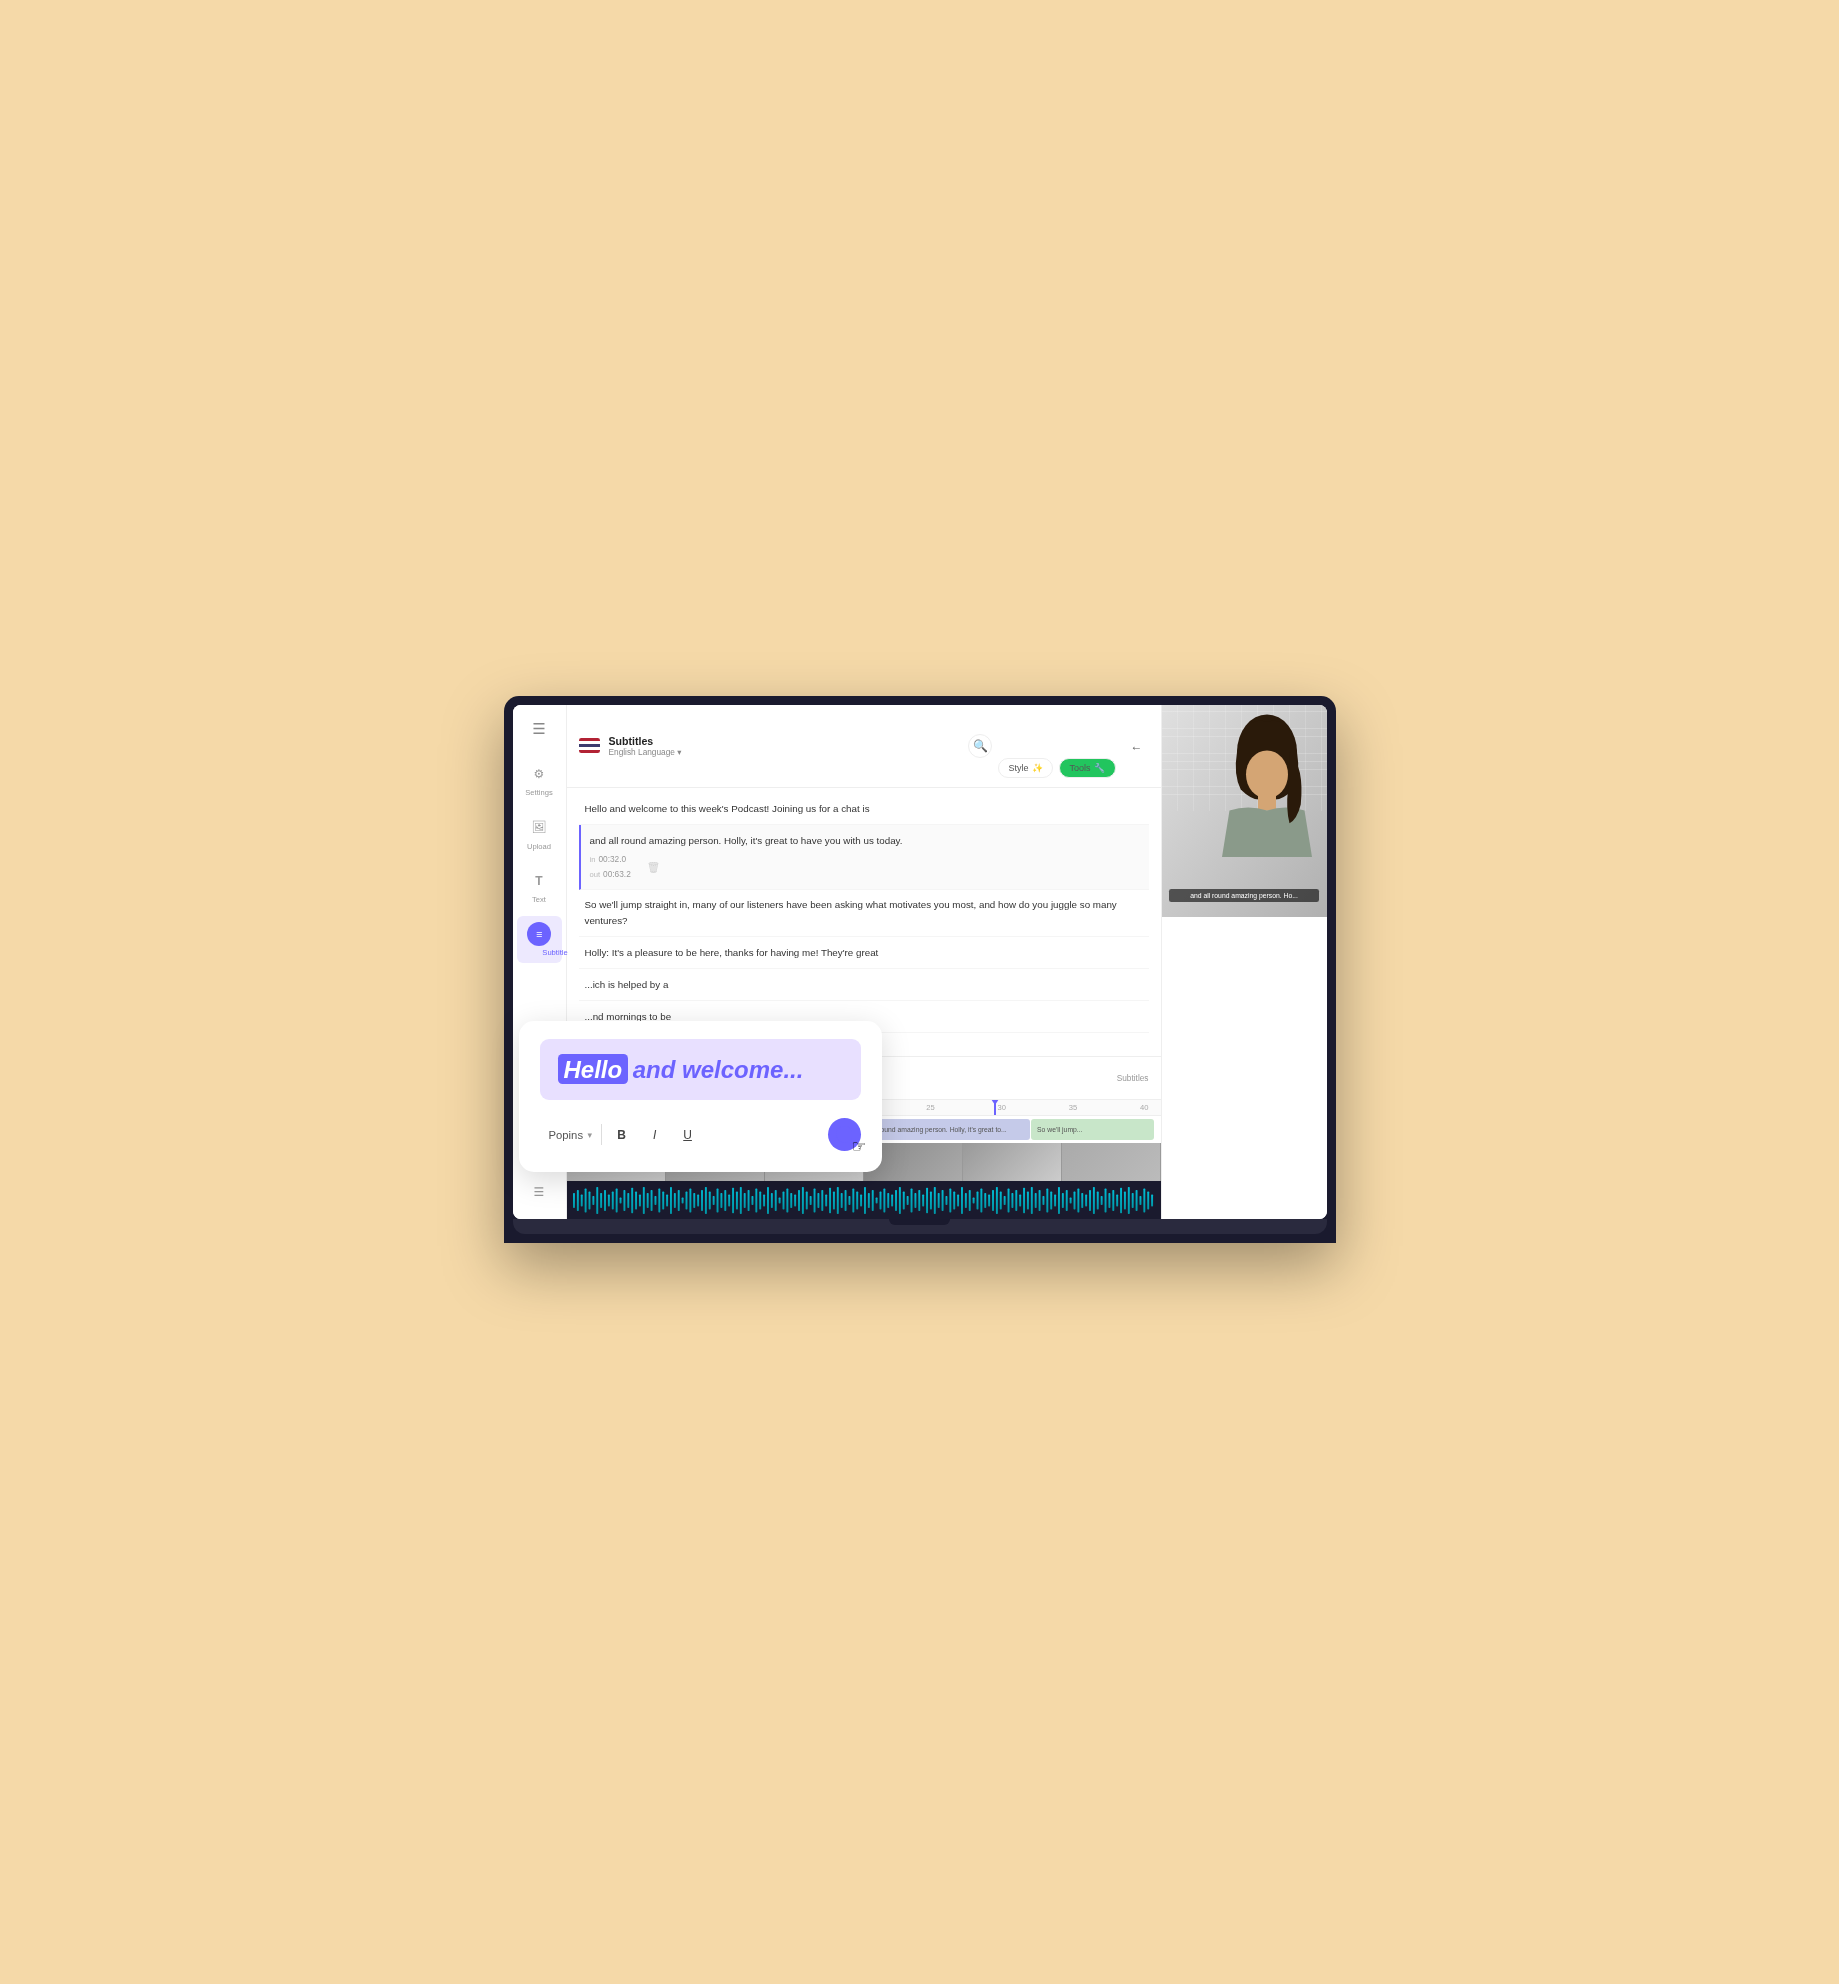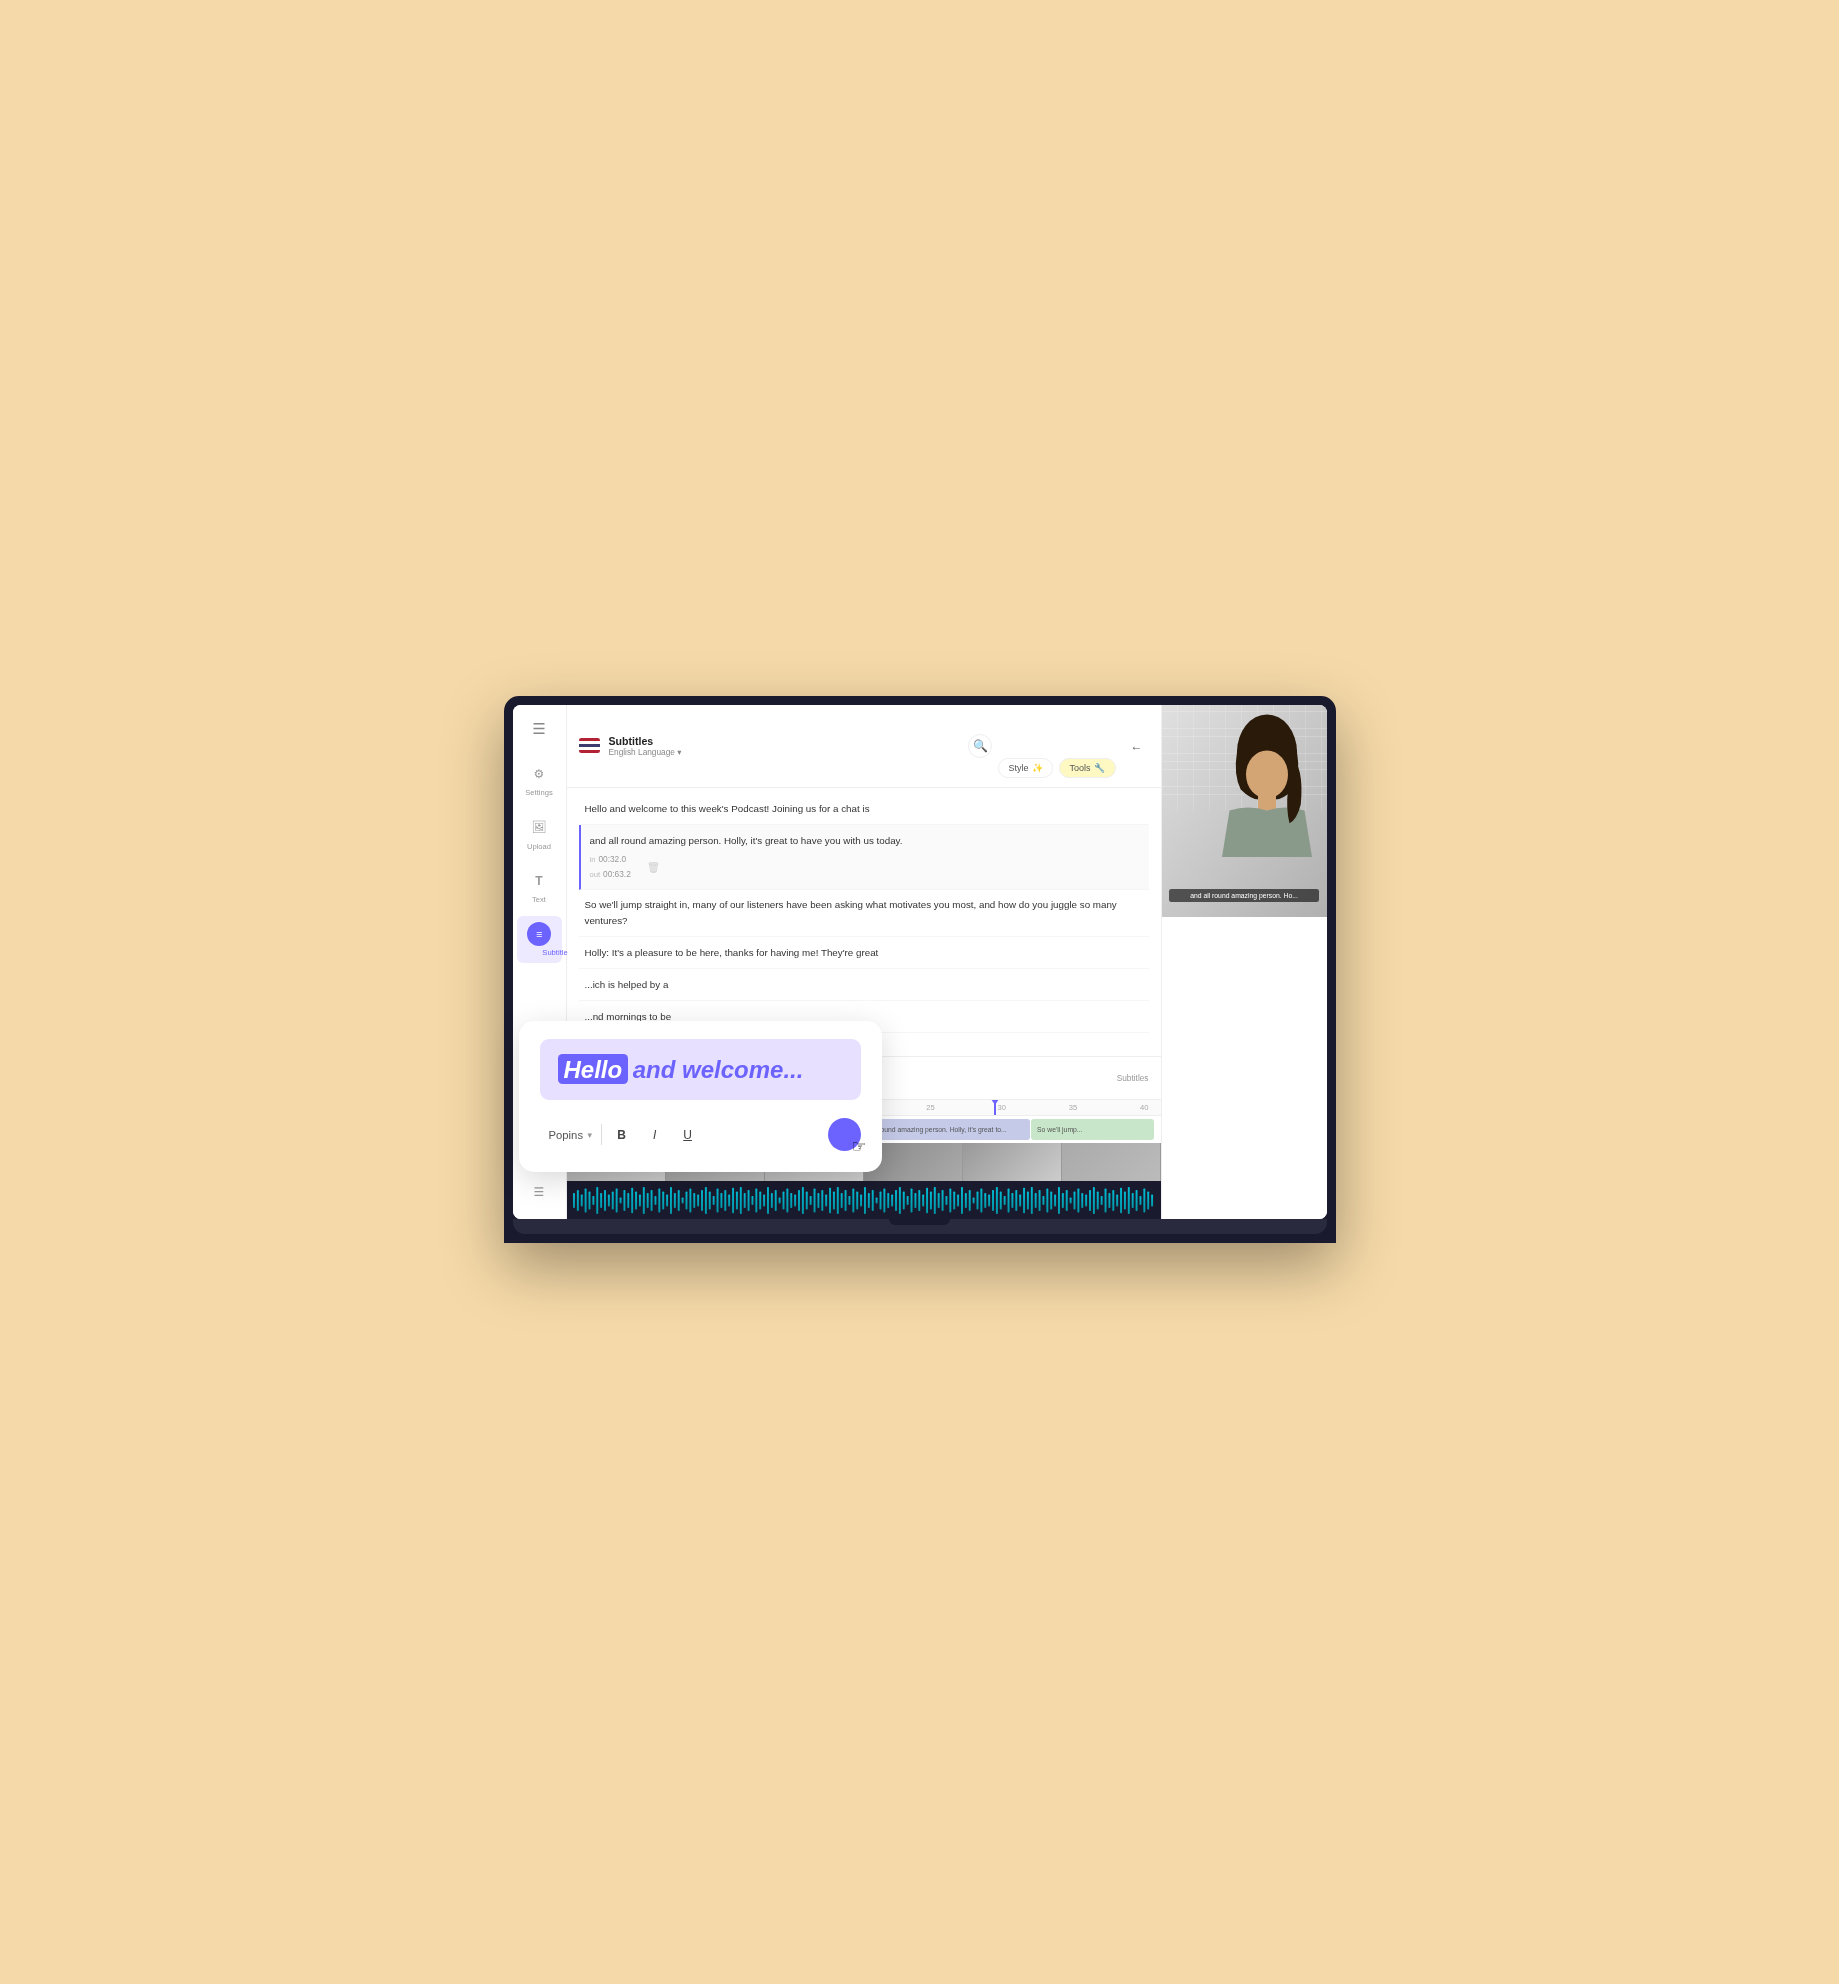--- a/index.html
+++ b/index.html
@@ -175,21 +175,21 @@
       border-radius: 15px;
       border: 0.8px solid #eee;
       font-size: 9px;
       color: #555;
       cursor: pointer;
       background: #fff;
       margin-top: 44px;
     }
 
     .tool-btn.active {
-      background: #fef9c3;
+      background: #22c55e;
     }
 
     .search-btn {
       width: 24px;
       height: 24px;
       border-radius: 50%;
       border: 0.8px solid #eee;
       display: flex;
       align-items: center;
       justify-content: center;

